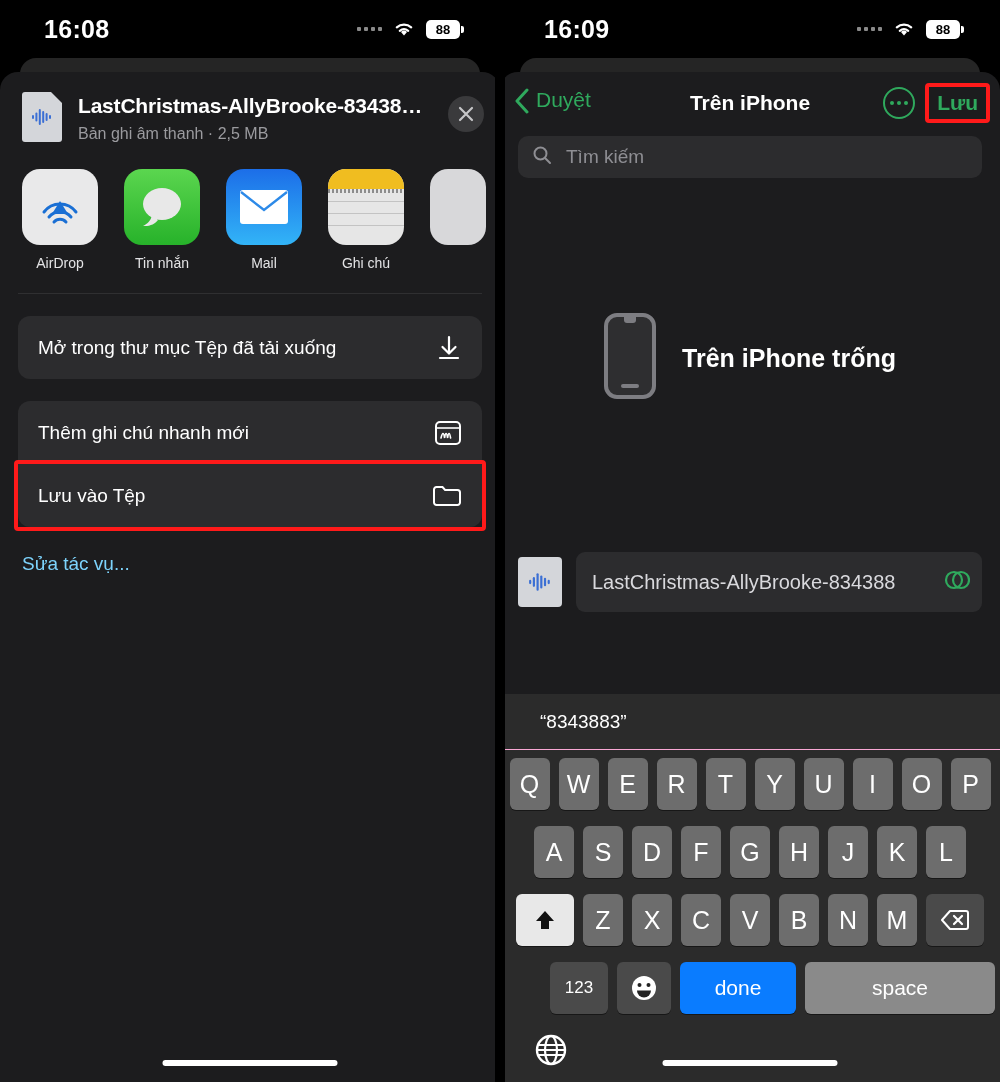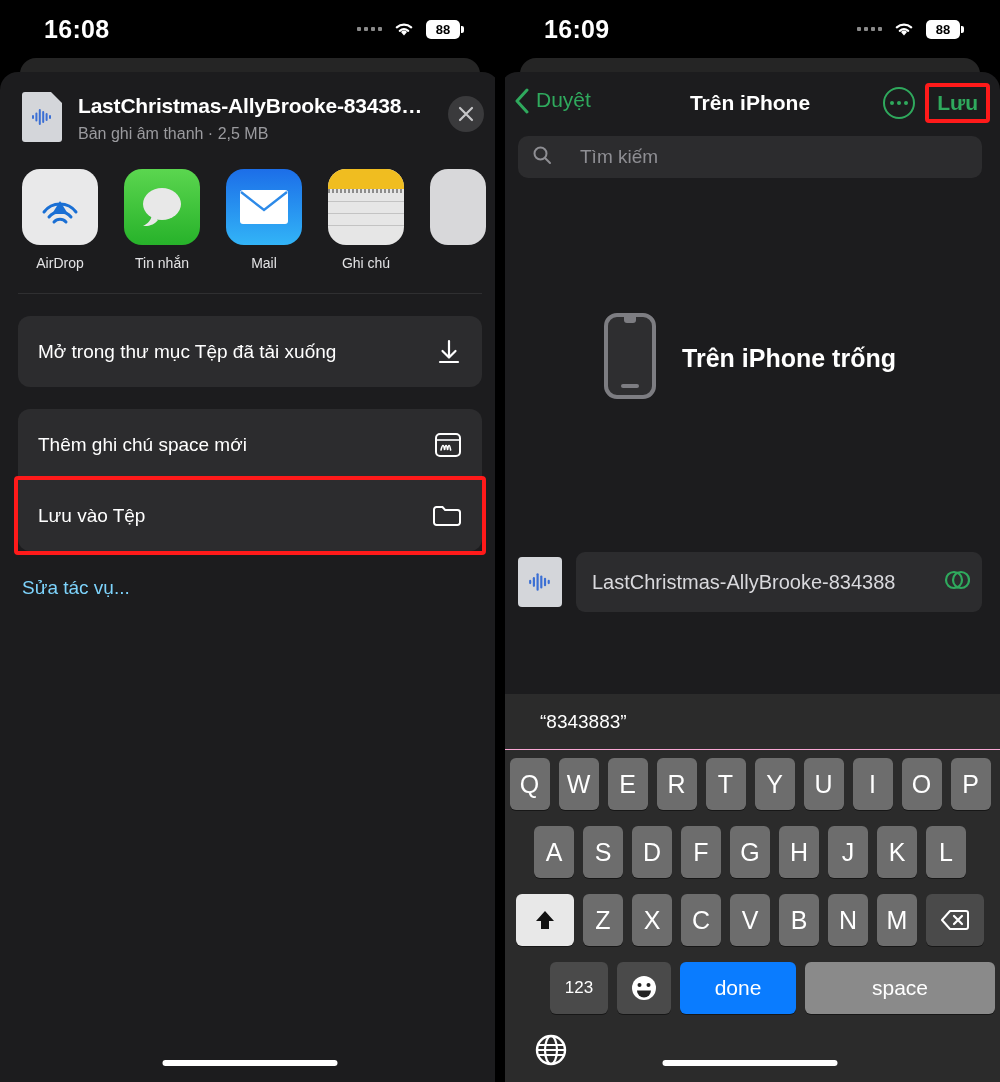--- a/index.html
+++ b/index.html
@@ -71,21 +71,21 @@
   .app-icon { width: 76px; height: 76px; border-radius: 18px; overflow: hidden; position: relative; }
   .app-label { color: #e3e3e5; font-size: 14px; margin-top: 10px; white-space: nowrap; }
   .app-partial { width: 30px; flex: 0 0 auto; }
   .app-partial .app-icon { width: 56px; height: 76px; background: #d8d8da; border-radius: 18px; }
 
   .sep { height: 1px; background: #2f2f31; margin: 22px 18px 0 18px; }
 
   .act-group { margin: 22px 18px 0 18px; background: #2c2c2e; border-radius: 12px; }
   .act-row {
     display: flex; align-items: center; justify-content: space-between;
-    padding: 0 20px; height: 71px; color: #fff; font-size: 19px;
+    padding: 0 20px; height: 63px; color: #fff; font-size: 19px;
   }
   .act-icon { color: #fff; display: flex; align-items: center; }
   .hl-wrap { position: relative; }
   .hl-box {
     position: absolute; left: -4px; right: -4px; top: -4px; bottom: -4px;
     border: 4px solid #ff1a1a; border-radius: 4px; pointer-events: none;
   }
   .edit-actions { color: #7dd3fc; font-size: 19px; padding: 26px 0 0 22px; }
 
   
@@ -106,21 +106,21 @@
   .nav-right { margin-left: auto; display: flex; align-items: center; gap: 14px; padding-right: 6px; position: relative; z-index: 2;}
   .more-btn {
     width: 32px; height: 32px; border-radius: 50%; border: 2px solid #2fa95d;
     display: flex; align-items: center; justify-content: center; gap: 3px;
   }
   .more-btn i { width: 4px; height: 4px; border-radius: 50%; background: #2fa95d; display: block; }
   .save-btn { color: #2fa95d; font-size: 21px; font-weight: 600; padding: 4px 8px; position: relative; }
 
   .searchbar {
     margin: 2px 18px 0 18px; height: 42px; background: #2c2c2e; border-radius: 10px;
-    display: flex; align-items: center; gap: 28px; padding: 0 14px;
+    display: flex; align-items: center; gap: 14px; padding: 0 14px;
   }
   .search-ph { color: #8e8e93; font-size: 19px; }
 
   .empty {
     height: 360px; display: flex; flex-direction: row;
     align-items: center; justify-content: center; gap: 26px;
   }
   .empty-title { color: #fff; font-size: 25px; font-weight: 700; }
 
   .fileline { display: flex; align-items: center; gap: 14px; padding: 14px 18px 12px 18px; }
@@ -272,21 +272,21 @@
             <svg width="26" height="26" viewBox="0 0 26 26">
                 <path d="M13 2v16M6.5 12L13 18.5 19.5 12" stroke="#fff" stroke-width="2.2" fill="none" stroke-linecap="round" stroke-linejoin="round"></path>
                 <path d="M4 23h18" stroke="#fff" stroke-width="2.2" stroke-linecap="round"></path>
               </svg>
           </span>
         </div>
       </div>
 
       <div class="act-group">
         <div class="act-row">
-          <span>Thêm ghi chú space mới</span>
+          <span>Thêm ghi chú nhanh mới</span>
           <span class="act-icon">
             <svg width="28" height="26" viewBox="0 0 28 26">
                 <rect x="2" y="2" width="24" height="22" rx="4" fill="none" stroke="#fff" stroke-width="2"></rect>
                 <path d="M2 8h24" stroke="#fff" stroke-width="1.6"></path>
                 <path d="M7 18c1.5-6 2.6-6 3.6 0 .9-6 2-6 3 0 .9-6 2-6 3 0" stroke="#fff" stroke-width="1.6" fill="none" stroke-linecap="round"></path>
               </svg>
           </span>
         </div>
         <div class="hl-wrap">
           <div class="act-row">

